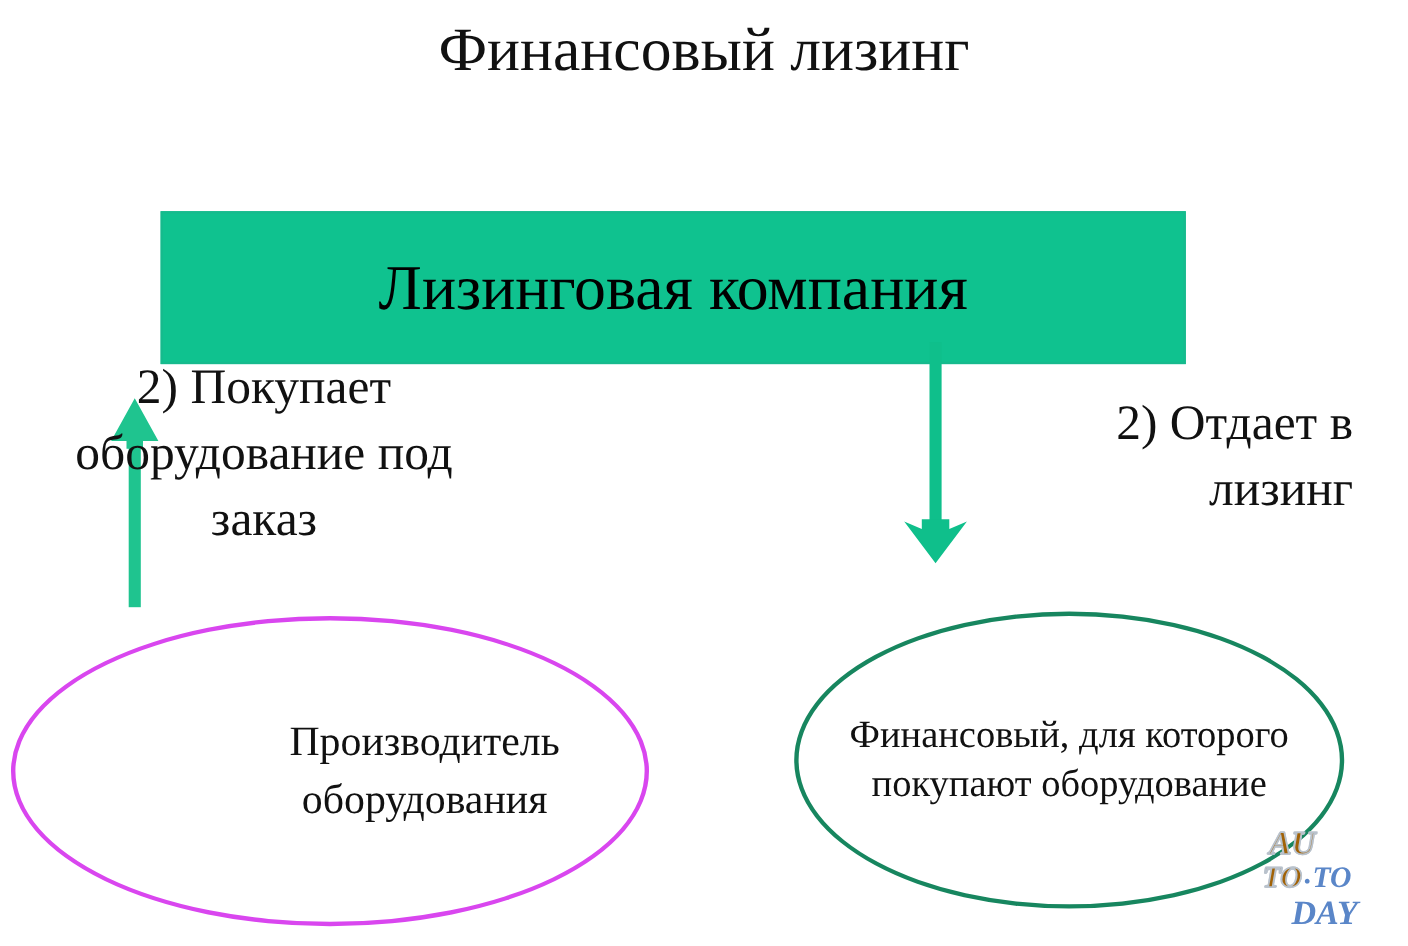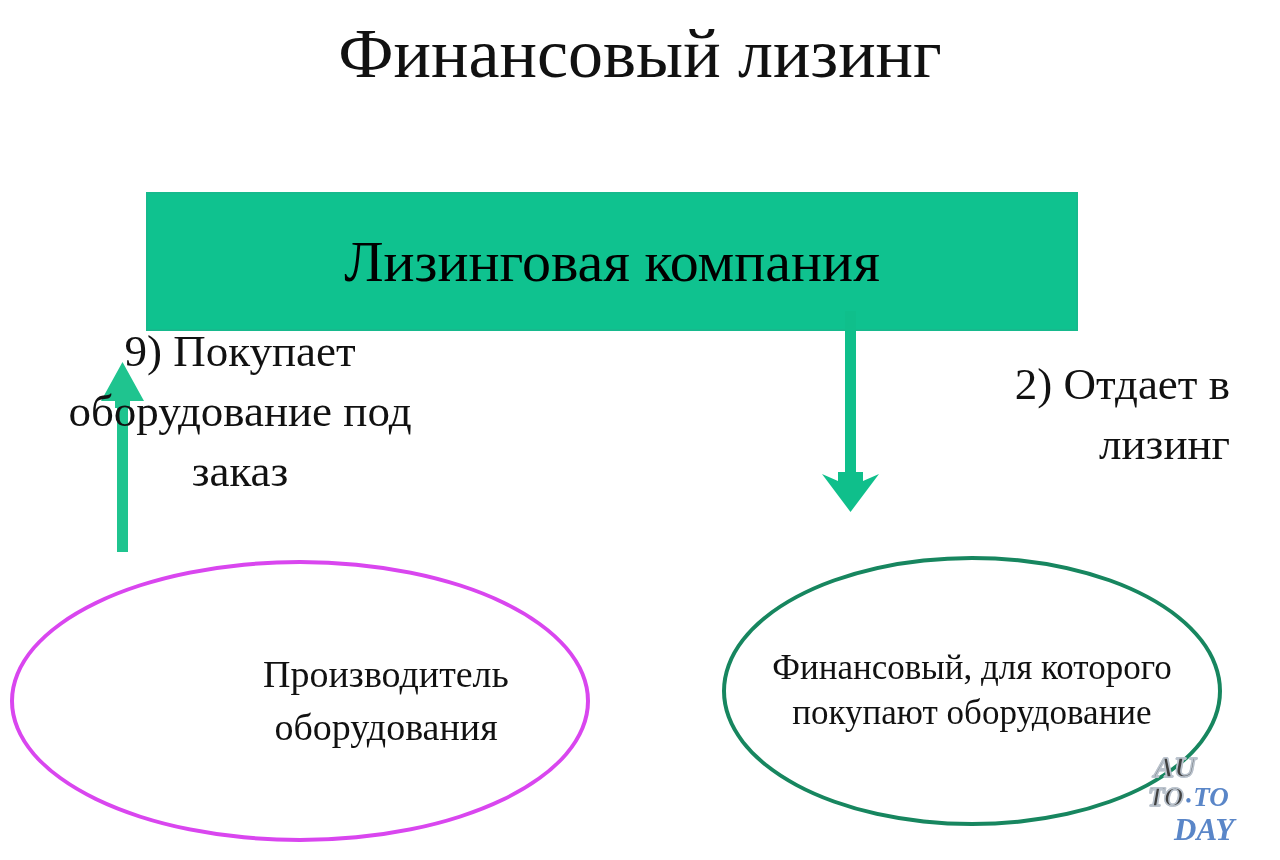--- a/index.html
+++ b/index.html
@@ -17,21 +17,21 @@
     -webkit-font-smoothing: antialiased;
   }
 
   
   #diagram-title {
     position: absolute;
     left: 0;
     top: 16px;
     width: 1280px;
     text-align: center;
-    font-size: 70px;
+    font-size: 56px;
     line-height: 1.08;
     font-weight: 400;
     letter-spacing: 0px;
     white-space: nowrap;
   }
 
   
   #leasing-company-box {
     position: absolute;
     left: 146px;
@@ -135,21 +135,21 @@
   }
   #watermark .wm-row {
     display: flex;
     align-items: baseline;
     white-space: nowrap;
   }
   #watermark .wm-row-1 { font-size: 30px; padding-left: 6px; }
   #watermark .wm-row-2 { font-size: 27px; padding-left: 0px; margin-top: 2px; }
   #watermark .wm-row-3 { font-size: 31px; padding-left: 26px; margin-top: 3px; }
   .wm-white {
-    color: #404040;
+    color: #a16207;
     -webkit-text-stroke: 1.5px #b9c2cc;
     text-shadow:
        1px 0 0 #c2c9d2, -1px 0 0 #c2c9d2,
        0 1px 0 #c2c9d2, 0 -1px 0 #c2c9d2;
   }
   .wm-blue {
     color: #5a86c8;
     text-shadow: 0 1px 0 rgba(255,255,255,.7);
   }
   .wm-dot {
@@ -173,21 +173,21 @@
     <rect x="117" y="400" width="11" height="152" fill="#1fc48f"></rect>
     <path d="M 122.5 362 L 144 401 L 130 401 L 130 408 L 115 408 L 115 401 L 101 401 Z" fill="#1fc48f"></path>
   </g>
 
   <g>
     <rect x="845" y="311" width="11" height="167" fill="#0fbf8b"></rect>
     <path d="M 850.5 512 L 822 474 L 838 481 L 838 472 L 863 472 L 863 481 L 879 474 Z" fill="#0fbf8b"></path>
   </g>
 </svg>
 
-<div class="step-label" id="step-1-label">9) Покупает оборудование под заказ</div>
+<div class="step-label" id="step-1-label">2) Покупает оборудование под заказ</div>
 
 <div class="step-label" id="step-2-label">2) Отдает в лизинг</div>
 
 <div class="entity-ellipse" id="manufacturer-ellipse">
   <span class="ellipse-label">Производитель оборудования</span>
 </div>
 
 <div class="entity-ellipse" id="lessee-ellipse">
   <span class="ellipse-label">Финансовый, для которого покупают оборудование</span>
 </div>

